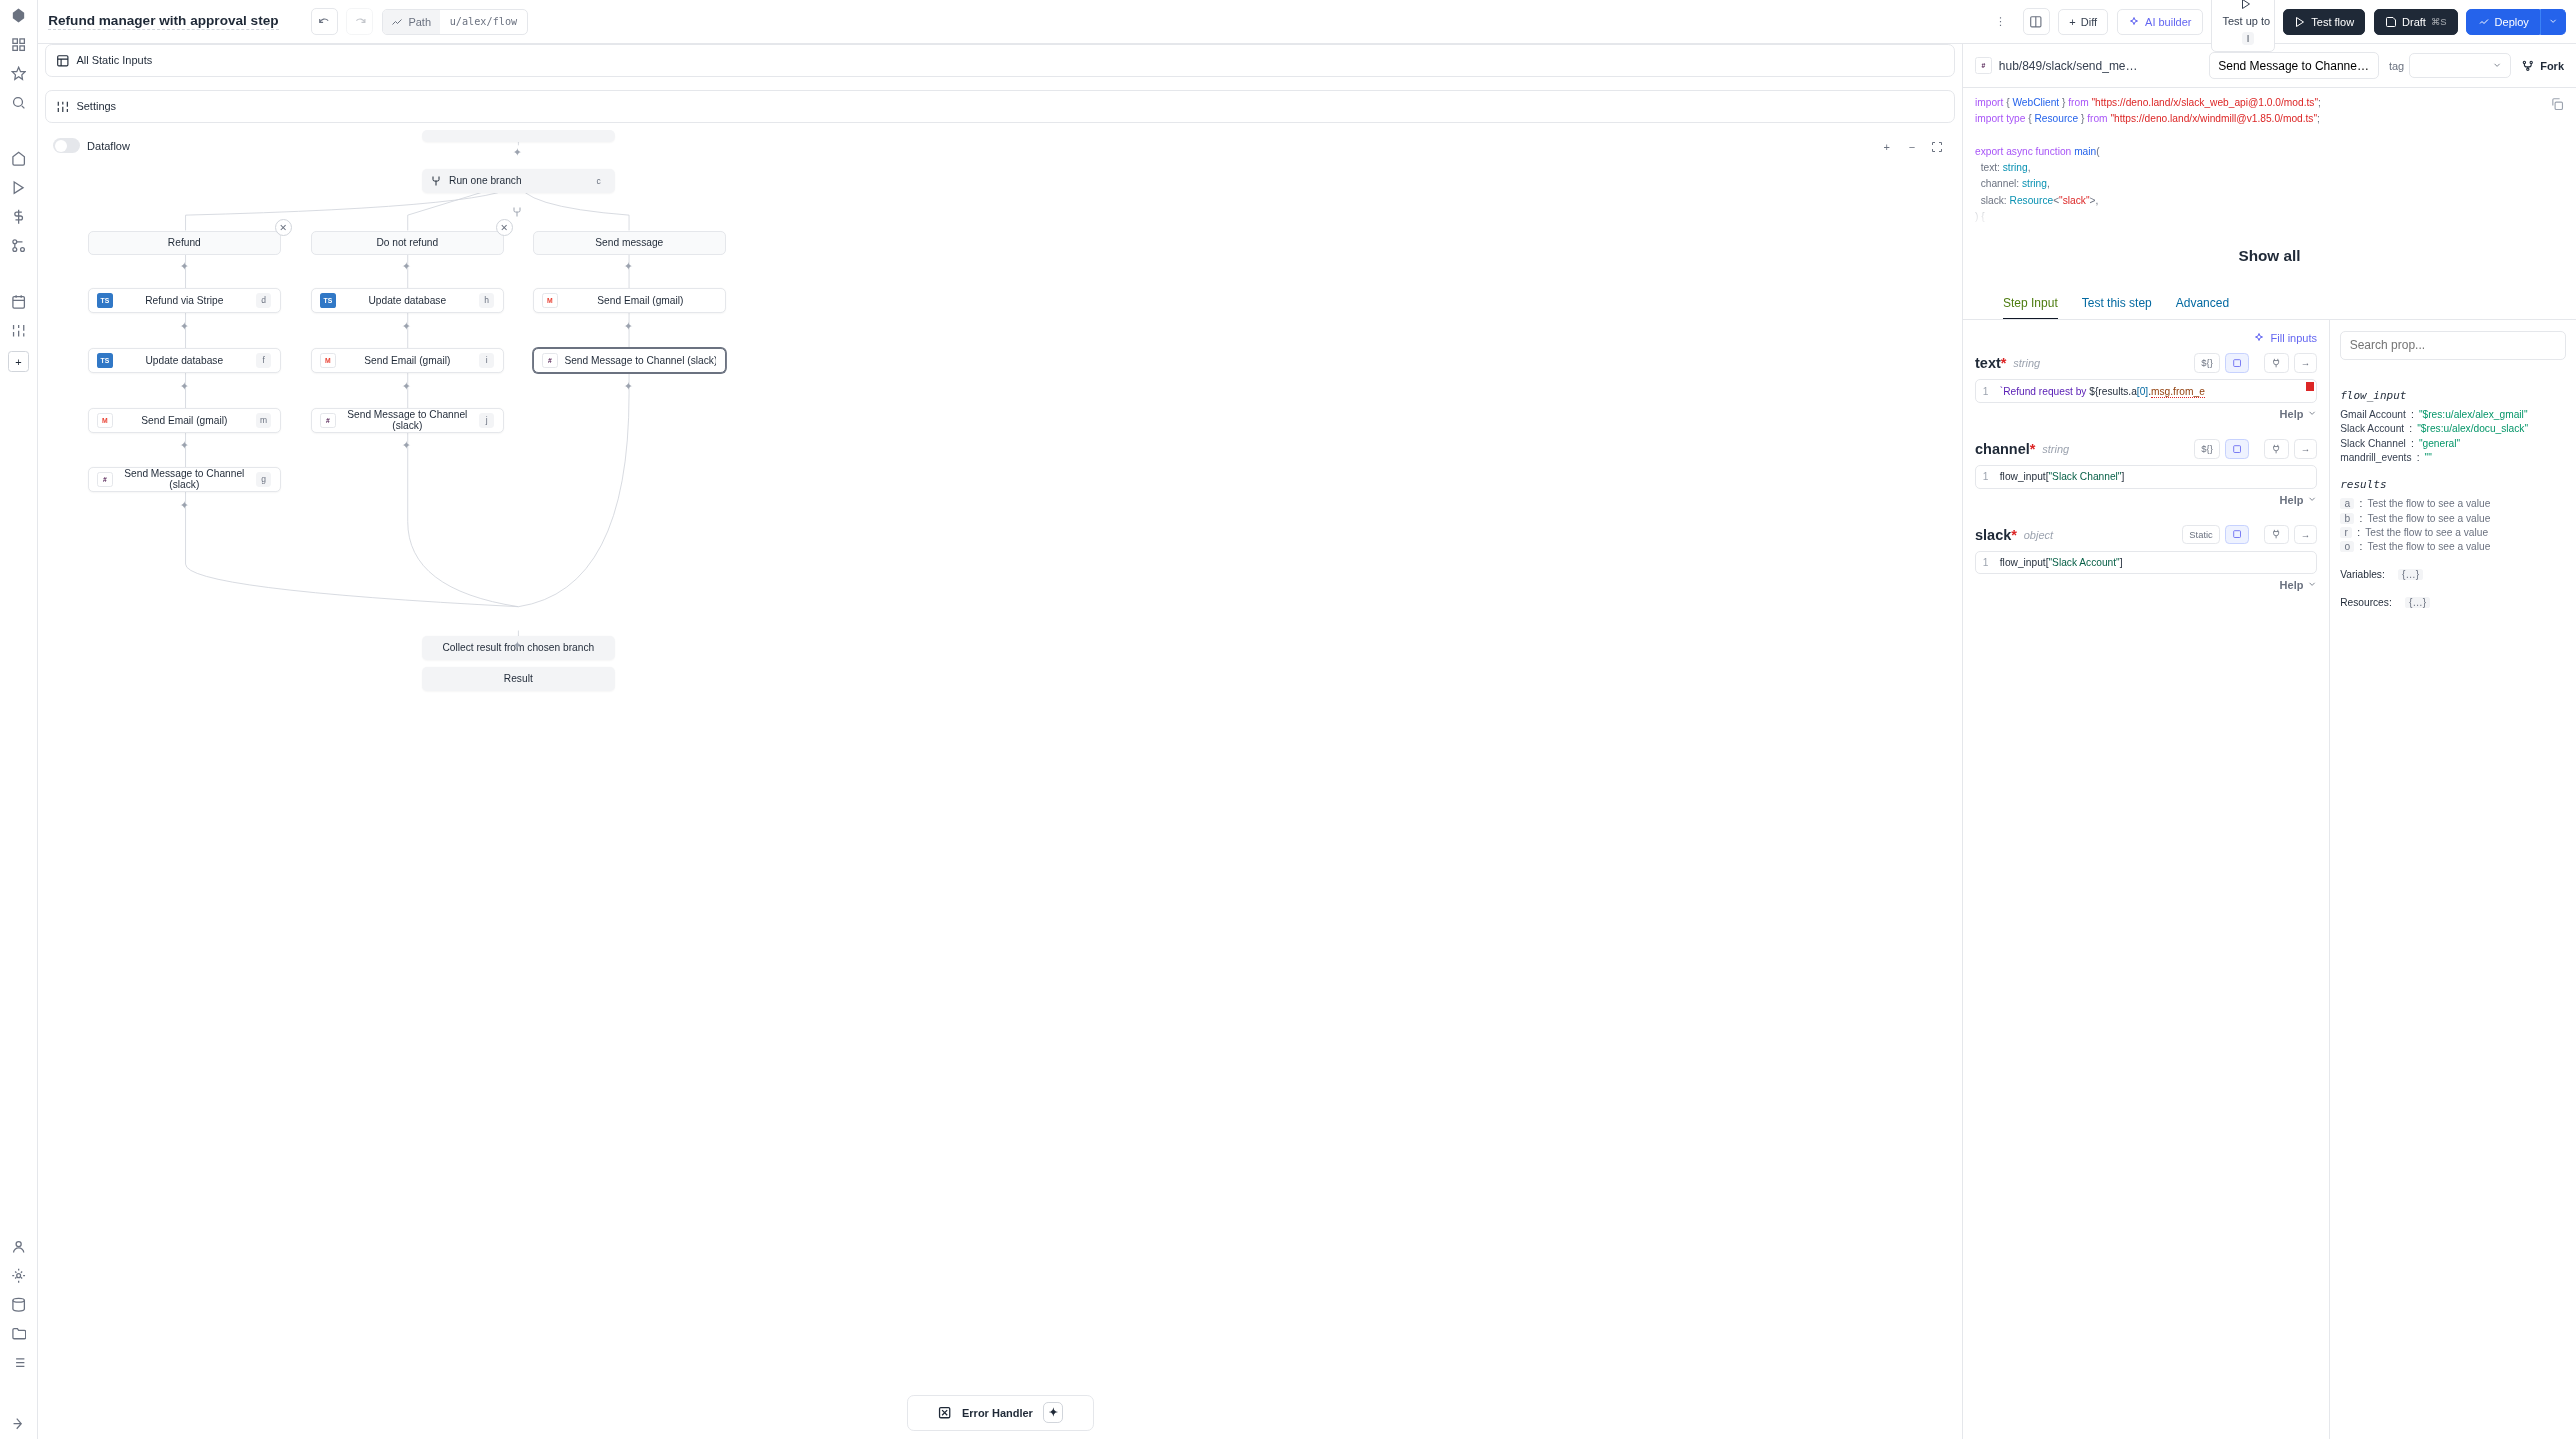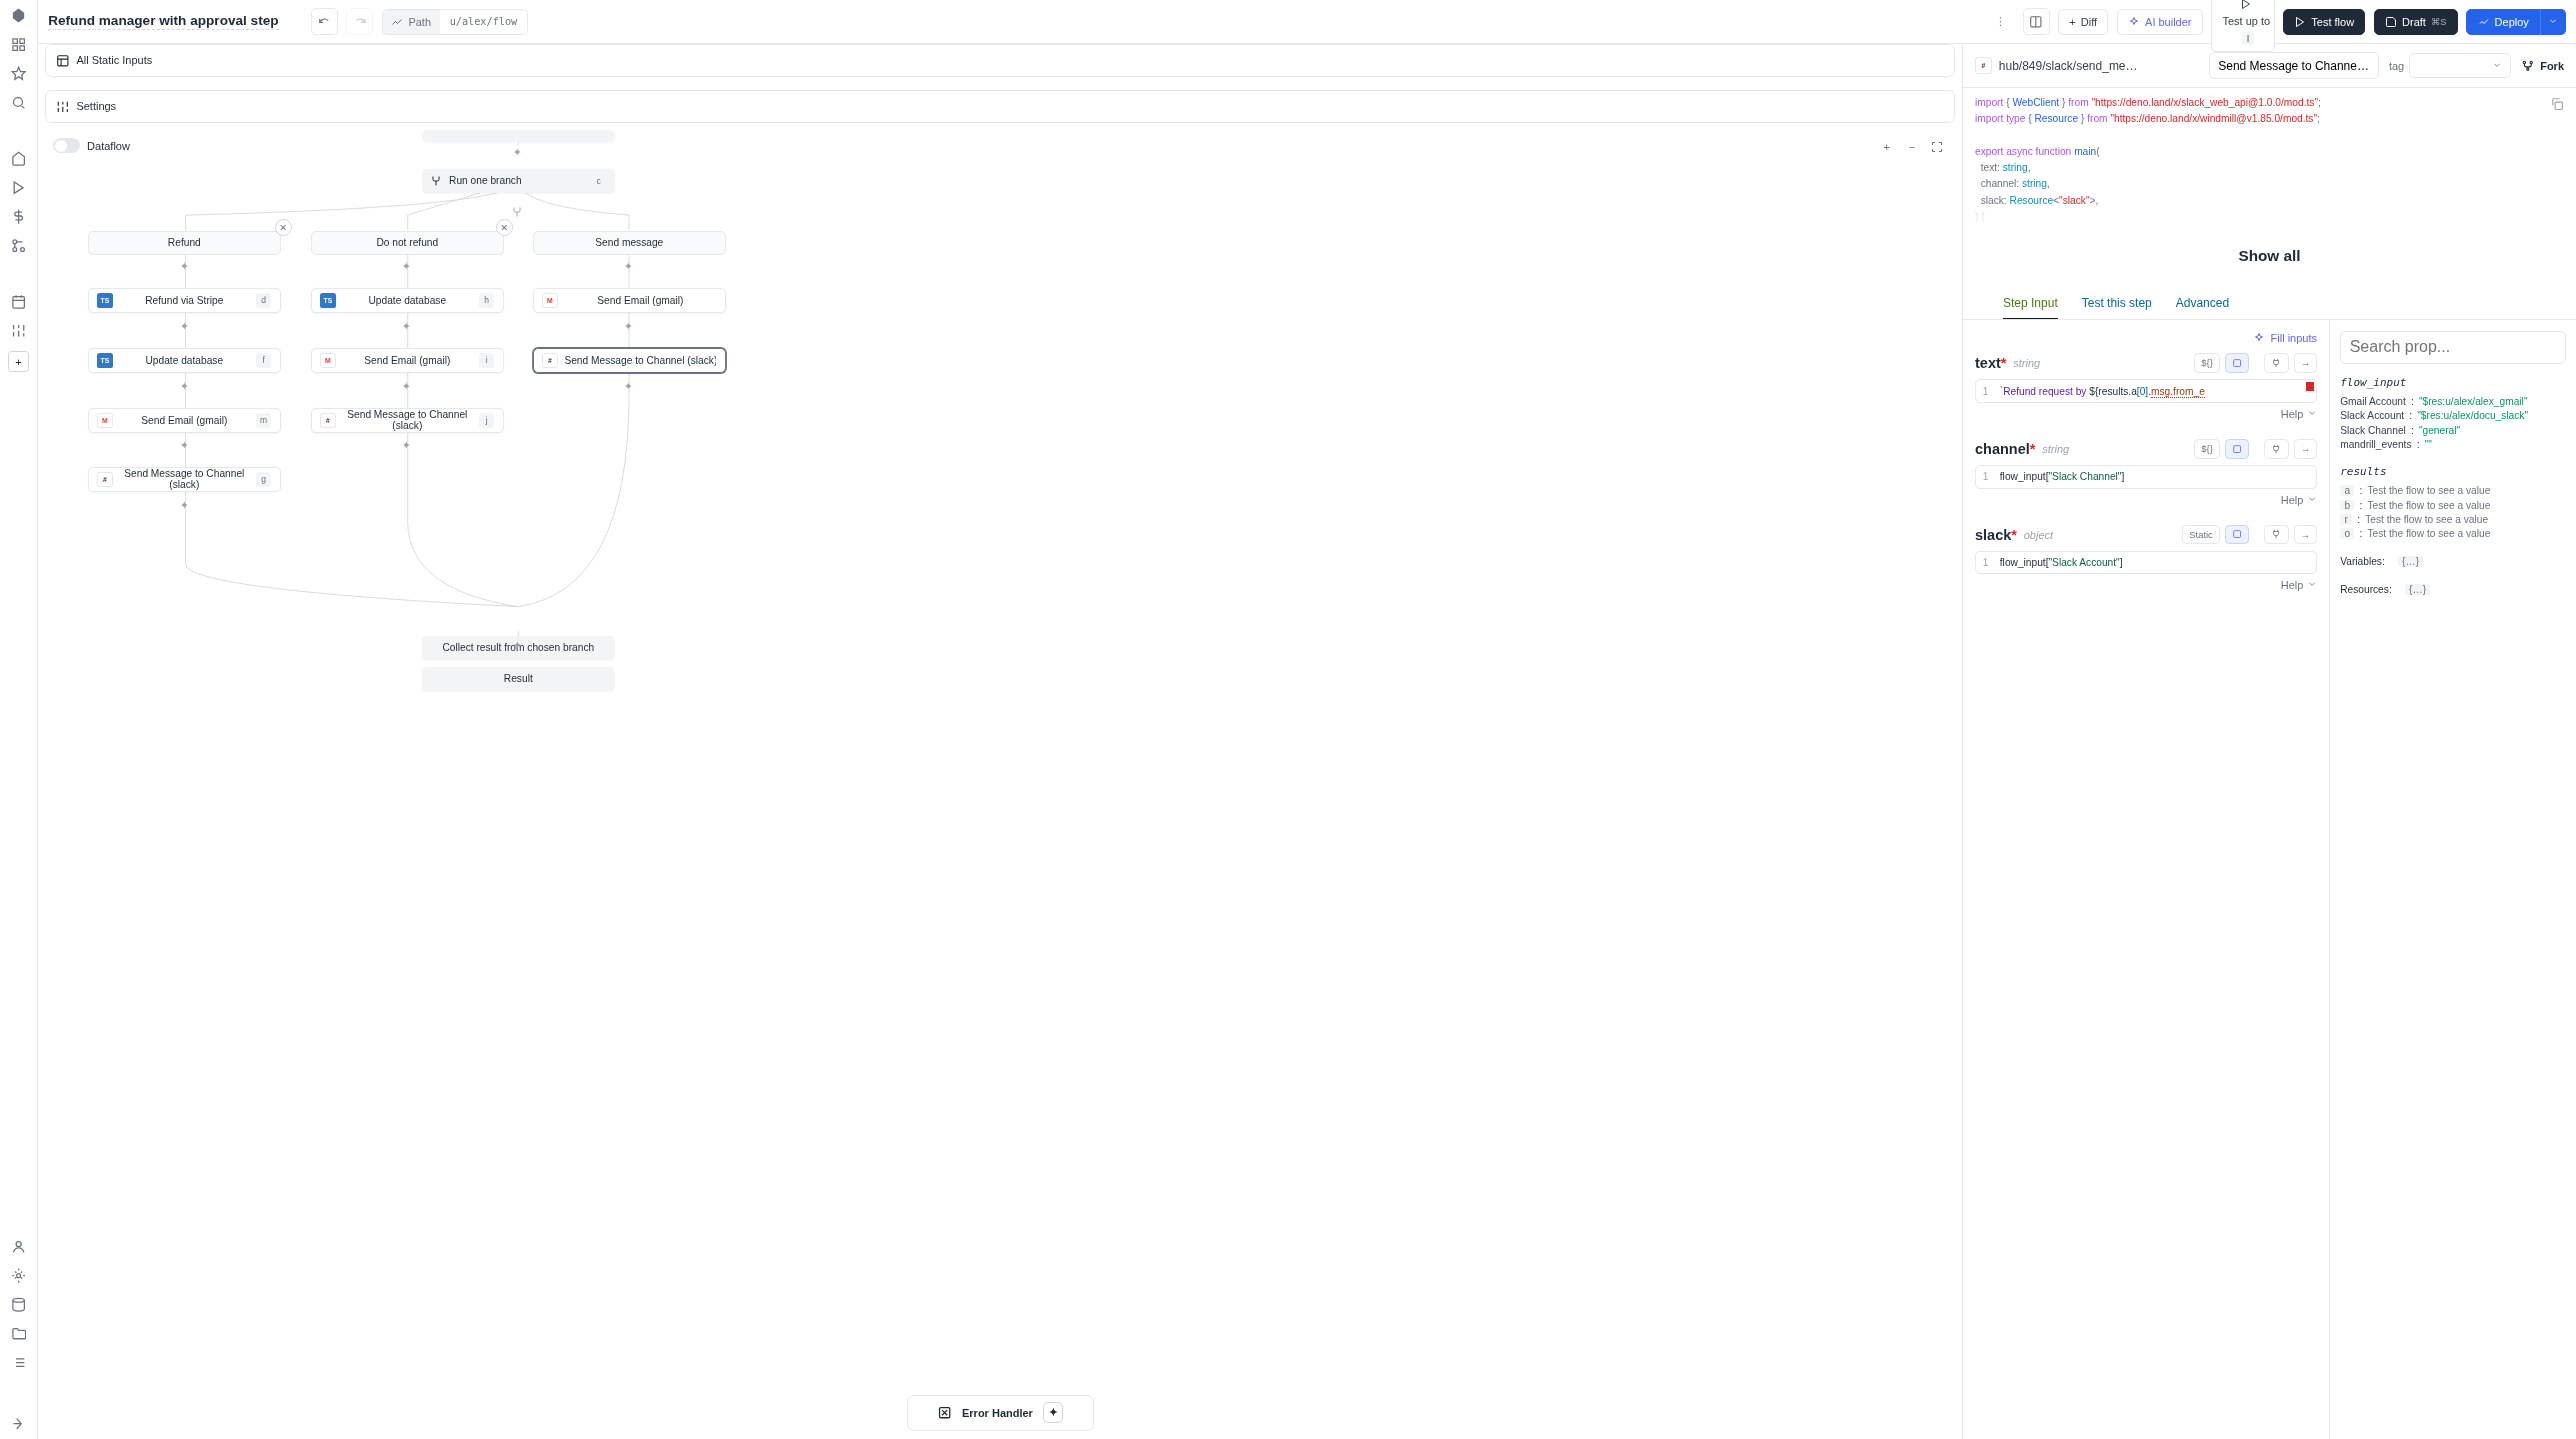--- a/index.html
+++ b/index.html
@@ -91,24 +91,24 @@
 .input-actions { margin-left: auto; display: flex; gap: 5.1px; }
 .mini-btn { border: 0.9px solid #e5e7eb; border-radius: 4.3px; padding: 3.4px 6px; font-size: 9.4px; background: #fff; cursor: pointer; color: #6b7280; display: flex; align-items: center; }
 .mini-btn.active { background: #eef2ff; border-color: #c7d2fe; color: #6366f1; }
 .code-input { border: 0.9px solid #e5e7eb; border-radius: 5.1px; padding: 5.1px 6.8px; font-family: 'SF Mono', Monaco, monospace; font-size: 10.2px; display: flex; gap: 6.8px; align-items: center; position: relative; }
 .code-input .ln { color: #9ca3af; width: 10.2px; }
 .code-input .tl { color: #5b21b6; }
 .code-input .idx { color: #0369a1; }
 .code-input .prp { color: #92400e; border-bottom: 1.7px dotted #dc2626; }
 .code-input .strn { color: #065f46; }
 .code-input .errmark { position: absolute; right: 1.7px; top: 1.7px; width: 8.5px; height: 8.5px; background: #dc2626; }
-.help-row { display: flex; justify-content: flex-end; margin-top: 5.1px; color: #6b7280; cursor: pointer; font-size: 11px; gap: 3.4px; }
+.help-row { display: flex; justify-content: flex-end; margin-top: 5.1px; color: #6b7280; cursor: pointer; font-size: 11px; gap: 3.4px; font-weight: bold; }
 
 .inputs-right { width: 247px; border-left: 0.9px solid #e5e7eb; padding: 10.2px; overflow-y: auto; }
-.search-box { width: 100%; border: 0.9px solid #e5e7eb; border-radius: 5.1px; padding: 6.8px 8.5px; font-size: 16px; margin-bottom: 12px; }
+.search-box { width: 100%; border: 0.9px solid #e5e7eb; border-radius: 5.1px; padding: 6.8px 8.5px; font-size: 12px; margin-bottom: 29px; }
 .prop-section { margin-bottom: 13.6px; font-family: 'SF Mono', Monaco, monospace; font-size: 10.2px; }
 .prop-head { font-size: 11px; font-weight: 500; margin-bottom: 5.1px; font-family: inherit; font-style: italic; }
 .prop-row { display: flex; gap: 5.1px; padding: 1.7px 0; }
 .prop-key { color: #374151; }
 .prop-val { color: #059669; }
 .prop-hint { color: #6b7280; }
 .prop-badge { background: #f3f4f6; padding: 0px 4.3px; border-radius: 2.6px; color: #6b7280; }
 
 svg.connections { position: absolute; inset: 0; width: 100%; height: 100%; pointer-events: none; }
 svg.connections path { stroke: #d1d5db; stroke-width: 1; fill: none; }

